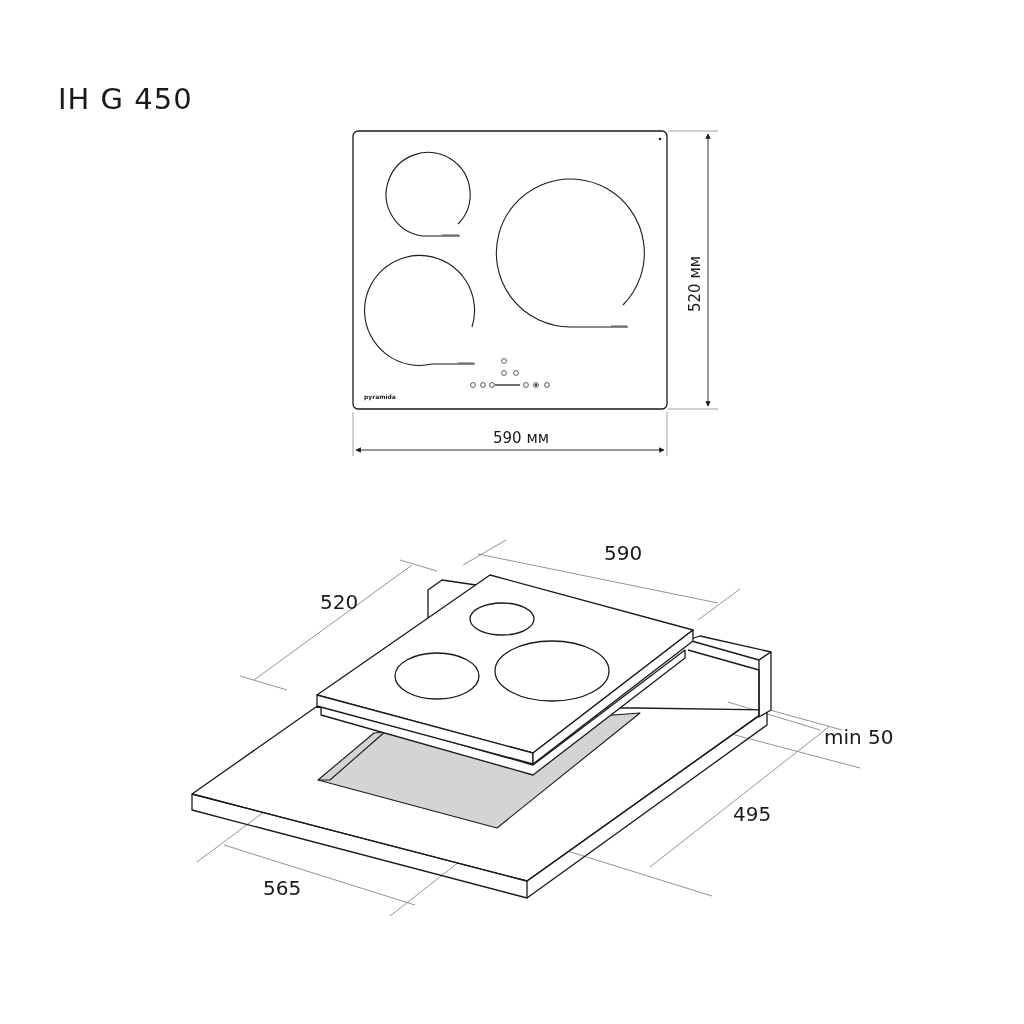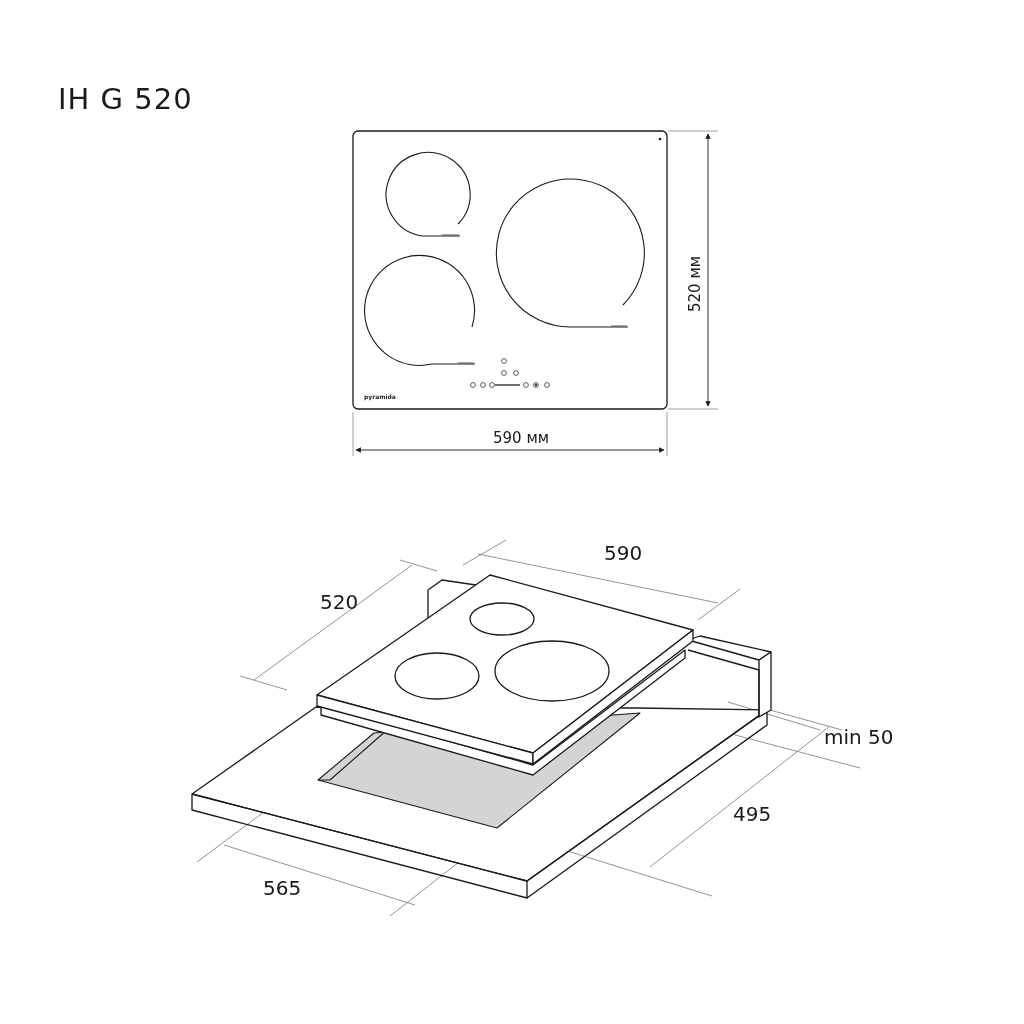--- a/index.html
+++ b/index.html
@@ -6,21 +6,21 @@
     body { width: 1024px; height: 1024px; position: relative; overflow: hidden; font-family: "DejaVu Sans", sans-serif; color: #1a1a1a; }
     .title { position: absolute; left: 58px; top: 82px; font-size: 29px; letter-spacing: 1px; font-weight: 400; color: #1a1a1a; }
     svg { position: absolute; left: 0; top: 0; }
     .dim-text { font-family: "DejaVu Sans", sans-serif; font-size: 20px; fill: #1a1a1a; }
     .dim-text-sm { font-family: "DejaVu Sans", sans-serif; font-size: 15px; fill: #1a1a1a; }
     .brand { font-family: "DejaVu Sans", sans-serif; font-size: 6px; font-weight: bold; fill: #222; }
   </style>
 </head>
 <body>
 
-<div class="title">IH G 520</div>
+<div class="title">IH G 450</div>
 
 <svg width="1024" height="1024" viewBox="0 0 1024 1024">
   <defs>
     <marker id="arrow" viewBox="0 0 10 10" refX="9" refY="5" markerWidth="10" markerHeight="6" orient="auto-start-reverse">
       <path d="M0,0 L10,5 L0,10 z" fill="#1a1a1a"></path>
     </marker>
   </defs>
 
   <g>
     <rect x="353" y="131" width="314" height="278" rx="5" ry="5" fill="none" stroke="#1a1a1a" stroke-width="1.3"></rect>

